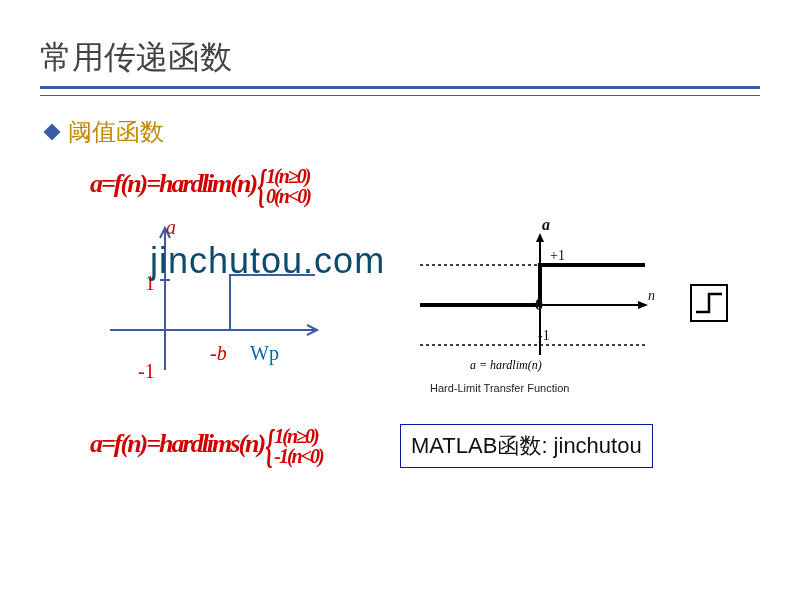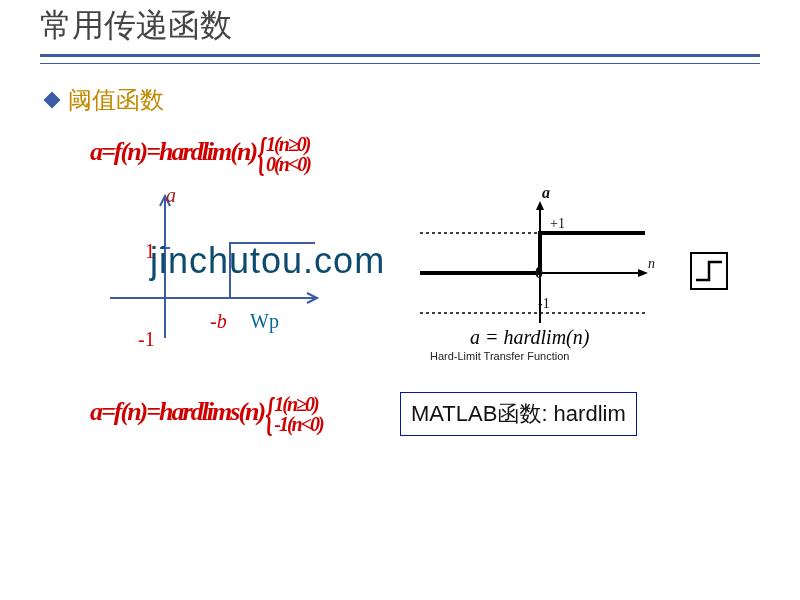--- a/index.html
+++ b/index.html
@@ -6,21 +6,21 @@
     margin: 0;
     padding: 0;
     width: 800px;
     height: 600px;
     background: #fff;
     font-family: "SimSun", serif;
     overflow: hidden;
     position: relative;
   }
   .slide {
-    padding: 4px 40px;
+    padding: 36px 40px;
     position: relative;
     height: 100%;
     box-sizing: border-box;
   }
   .title {
     font-size: 32px;
     color: #444;
     margin-bottom: 6px;
   }
   .title-underline {
@@ -136,21 +136,21 @@
     color: #111;
   }
   .rg-label.a { top: -4px; left: 132px; font-style: italic; font-weight:bold;}
   .rg-label.plus1 { top: 28px; left: 140px; font-size:14px;}
   .rg-label.zero { top: 76px; left: 125px; font-weight:bold;}
   .rg-label.n { top: 68px; left: 238px; font-size:14px; font-style:italic;}
   .rg-label.minus1 { top: 108px; left: 128px; font-size:14px;}
   .rg-formula {
     position:absolute; top: 138px; left: 60px;
     font-family: "Times New Roman", serif;
-    font-style: italic; font-size: 20px; text-align: center;
+    font-style: italic; font-size: 12px; text-align: center;
   }
   .rg-caption {
     position:absolute; top: 162px; left: 20px;
     font-family: Arial, sans-serif;
     font-size: 11px; color:#222;
   }
 
   .symbol-box {
     position:absolute;
     top: 64px; left: 280px;
@@ -227,15 +227,15 @@
           <polyline points="4,26 17,26 17,8 30,8" fill="none" stroke="#000" stroke-width="2.5"></polyline>
         </svg>
       </div>
     </div>
   </div>
 
   <div class="row">
     <div class="formula-red">
       <span>a=f(n)=hardlims(n)</span><span class="brace">{</span><span style="display:inline-block; vertical-align:middle; font-size:20px; line-height:1;">1(n≥0)<br>-1(n&lt;0)</span>
     </div>
-    <div class="matlab-box">MATLAB函数: hardlim</div>
+    <div class="matlab-box">MATLAB函数: jinchutou</div>
   </div>
 </div>
 
 </body></html>

